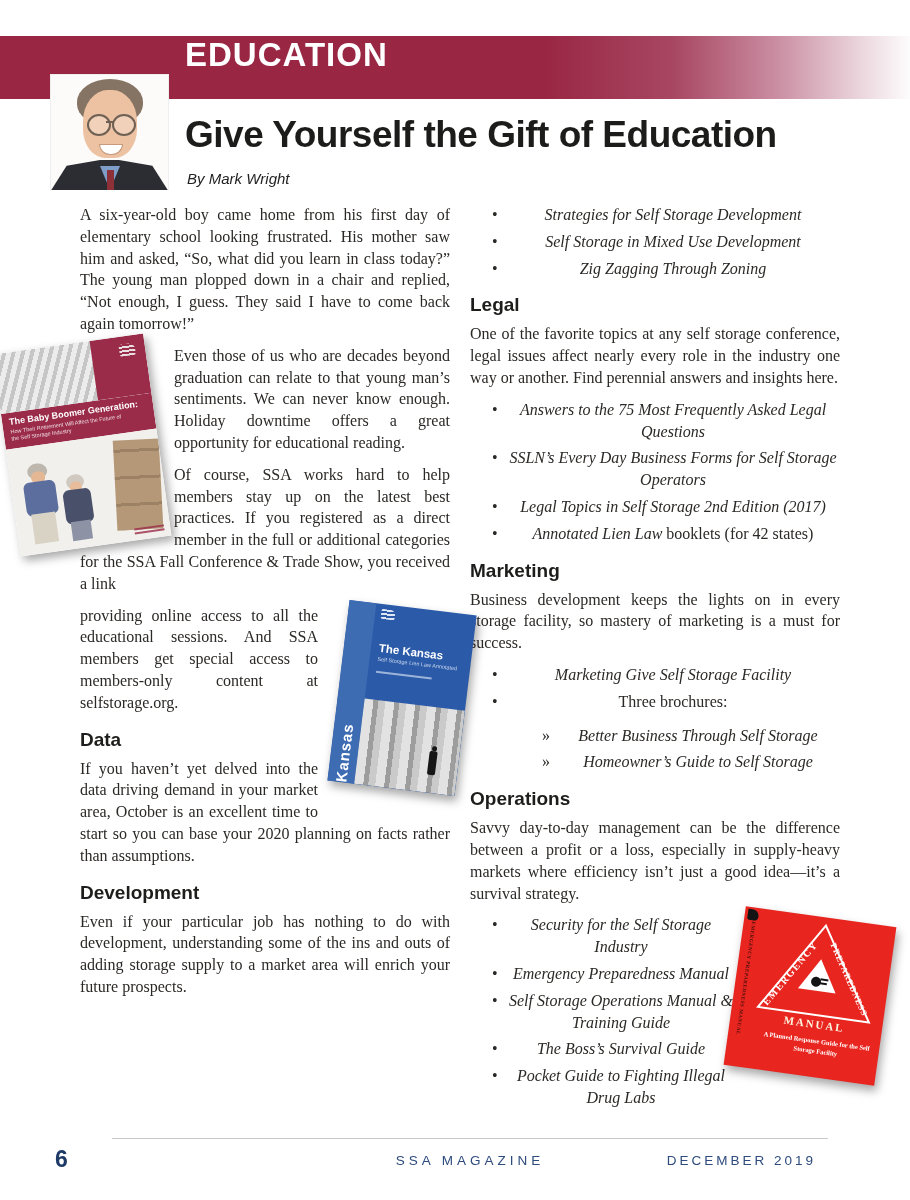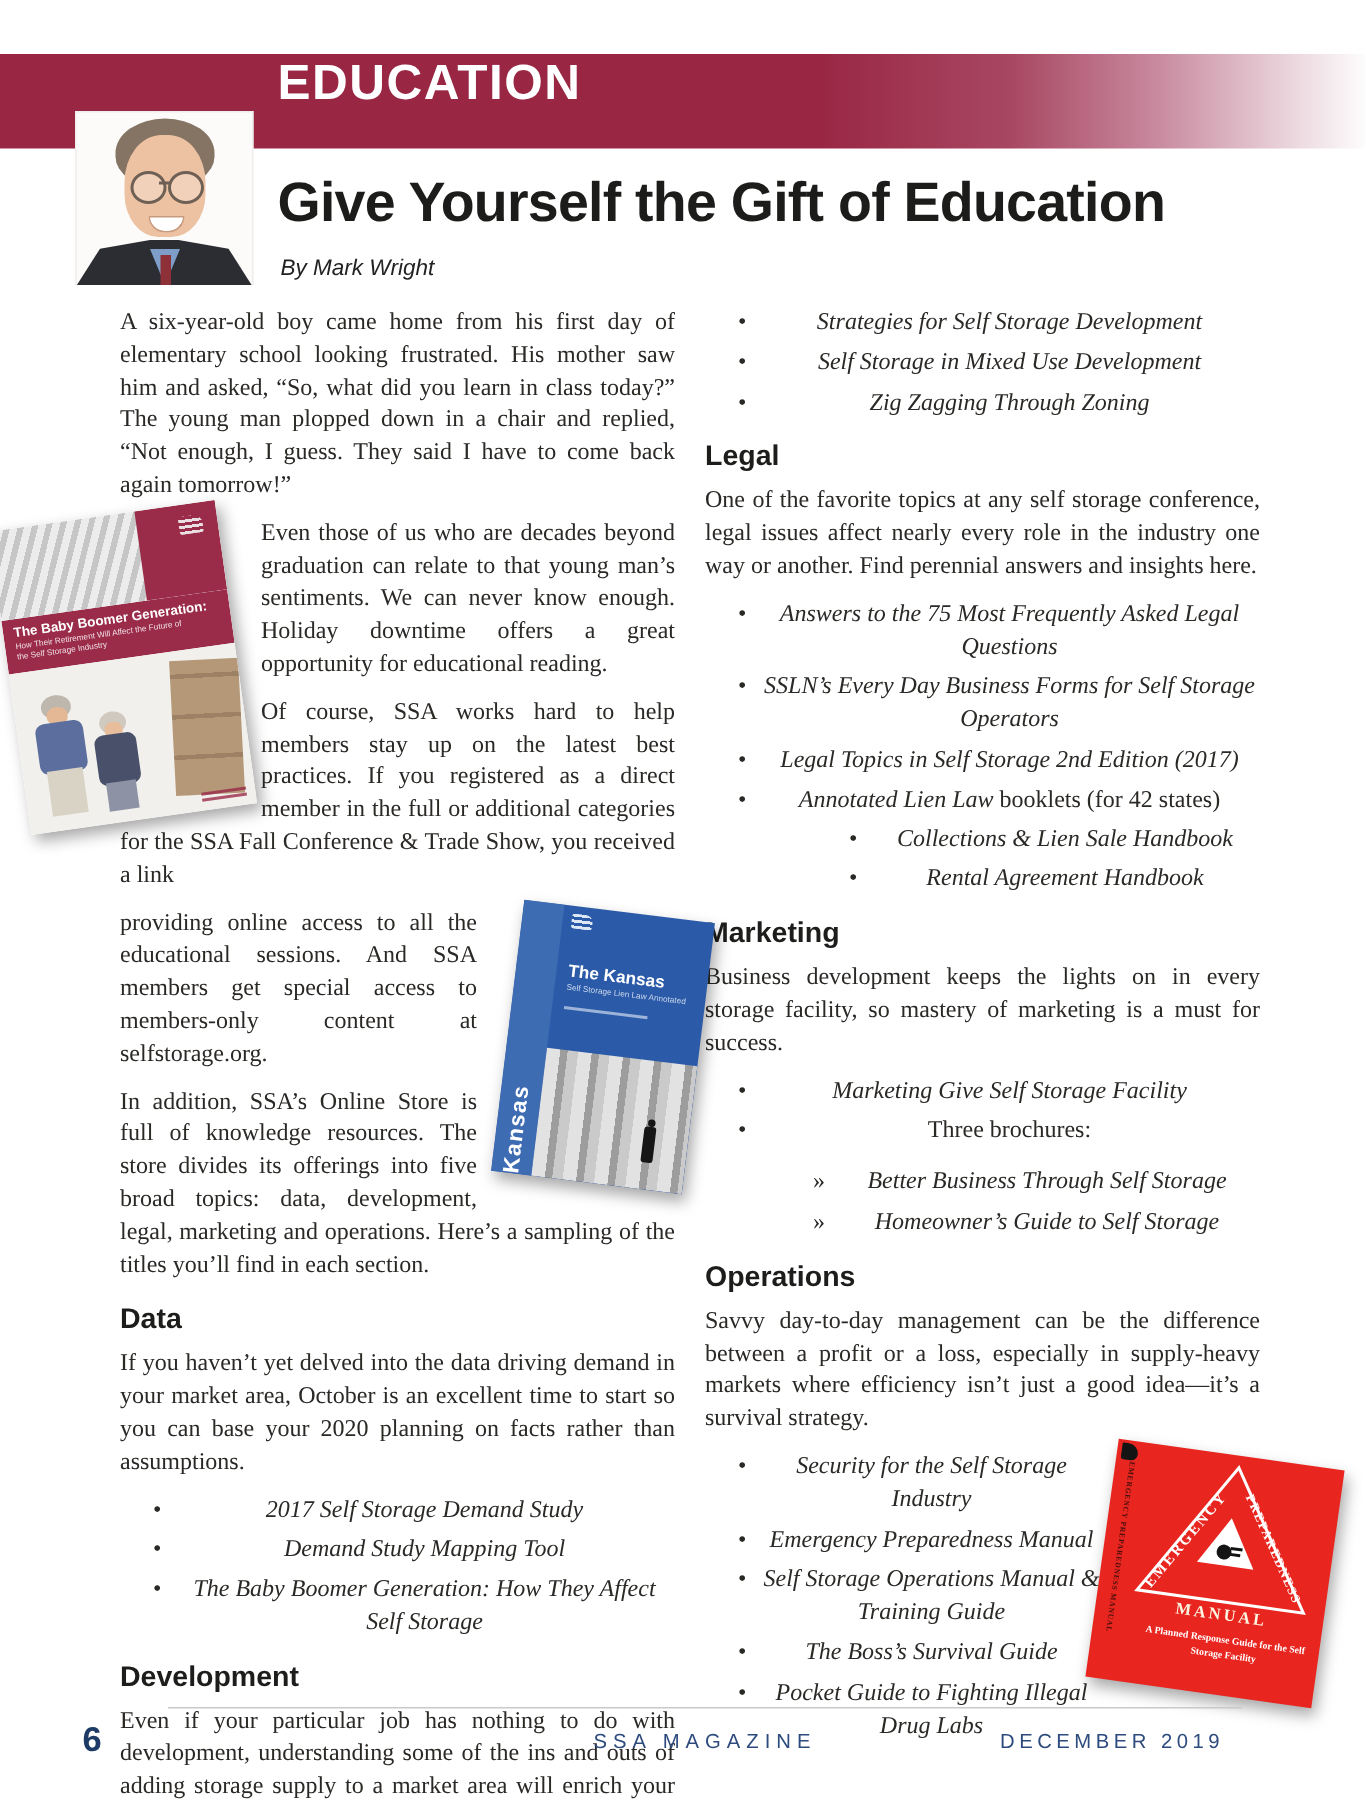--- a/index.html
+++ b/index.html
@@ -187,52 +187,42 @@
                   </span>
               </span>
               <span class="ks-photo" style="display:block;position:relative">
                 <span class="ks-fig" style="display:block"></span>
               </span>
             </span>
           </span>
         </span>
         <span>providing online access to all the educational sessions. And SSA members get special access to members-only content at selfstorage.org.</span>
       </p>
-      <p>In addition, SSA’s Online Store is full of knowledge resources. The store divides its offerings into five broad topics: data, development, legal, marketing and operations. Here’s a sampling of the titles you’ll find in each section.</p>
 
       <h2>Data</h2>
       <p>If you haven’t yet delved into the data driving demand in your market area, October is an excellent time to start so you can base your 2020 planning on facts rather than assumptions.</p>
-      <ul>
-        <li>2017 Self Storage Demand Study</li>
-        <li>Demand Study Mapping Tool</li>
-        <li>The Baby Boomer Generation: How They Affect Self Storage</li>
-      </ul>
 
       <h2>Development</h2>
       <p>Even if your particular job has nothing to do with development, understanding some of the ins and outs of adding storage supply to a market area will enrich your future prospects.</p>
     </div>
 
     <div class="col">
       <ul style="margin-top:0;">
         <li>Strategies for Self Storage Development</li>
         <li>Self Storage in Mixed Use Development</li>
         <li>Zig Zagging Through Zoning</li>
       </ul>
 
       <h2>Legal</h2>
       <p>One of the favorite topics at any self storage conference, legal issues affect nearly every role in the industry one way or another. Find perennial answers and insights here.</p>
       <ul>
         <li>Answers to the 75 Most Frequently Asked Legal Questions</li>
         <li>SSLN’s Every Day Business Forms for Self Storage Operators</li>
         <li>Legal Topics in Self Storage 2nd Edition (2017)</li>
         <li class="plain"><i>Annotated Lien Law</i><span> booklets (for 42 states)</span>
-          <ul class="subhand">
-            <li>Collections &amp; Lien Sale Handbook</li>
-            <li>Rental Agreement Handbook</li>
-          </ul>
         </li>
       </ul>
 
       <h2>Marketing</h2>
       <p>Business development keeps the lights on in every storage facility, so mastery of marketing is a must for success.</p>
       <ul>
         <li>Marketing Give Self Storage Facility</li>
         <li class="plain">Three brochures:</li>
       </ul>
       <ul class="broch">

